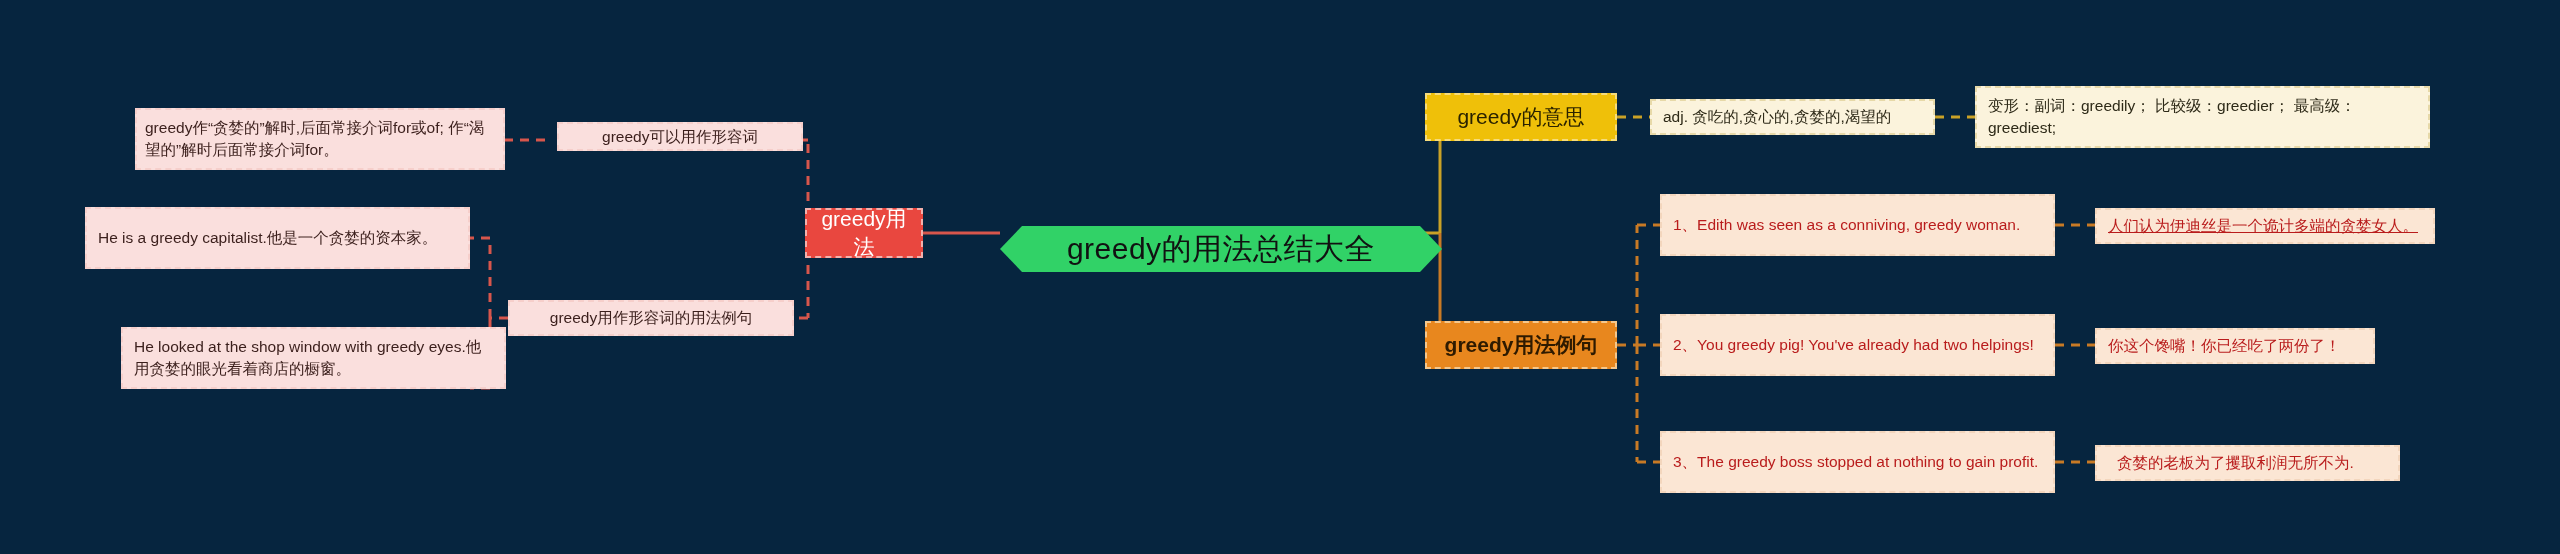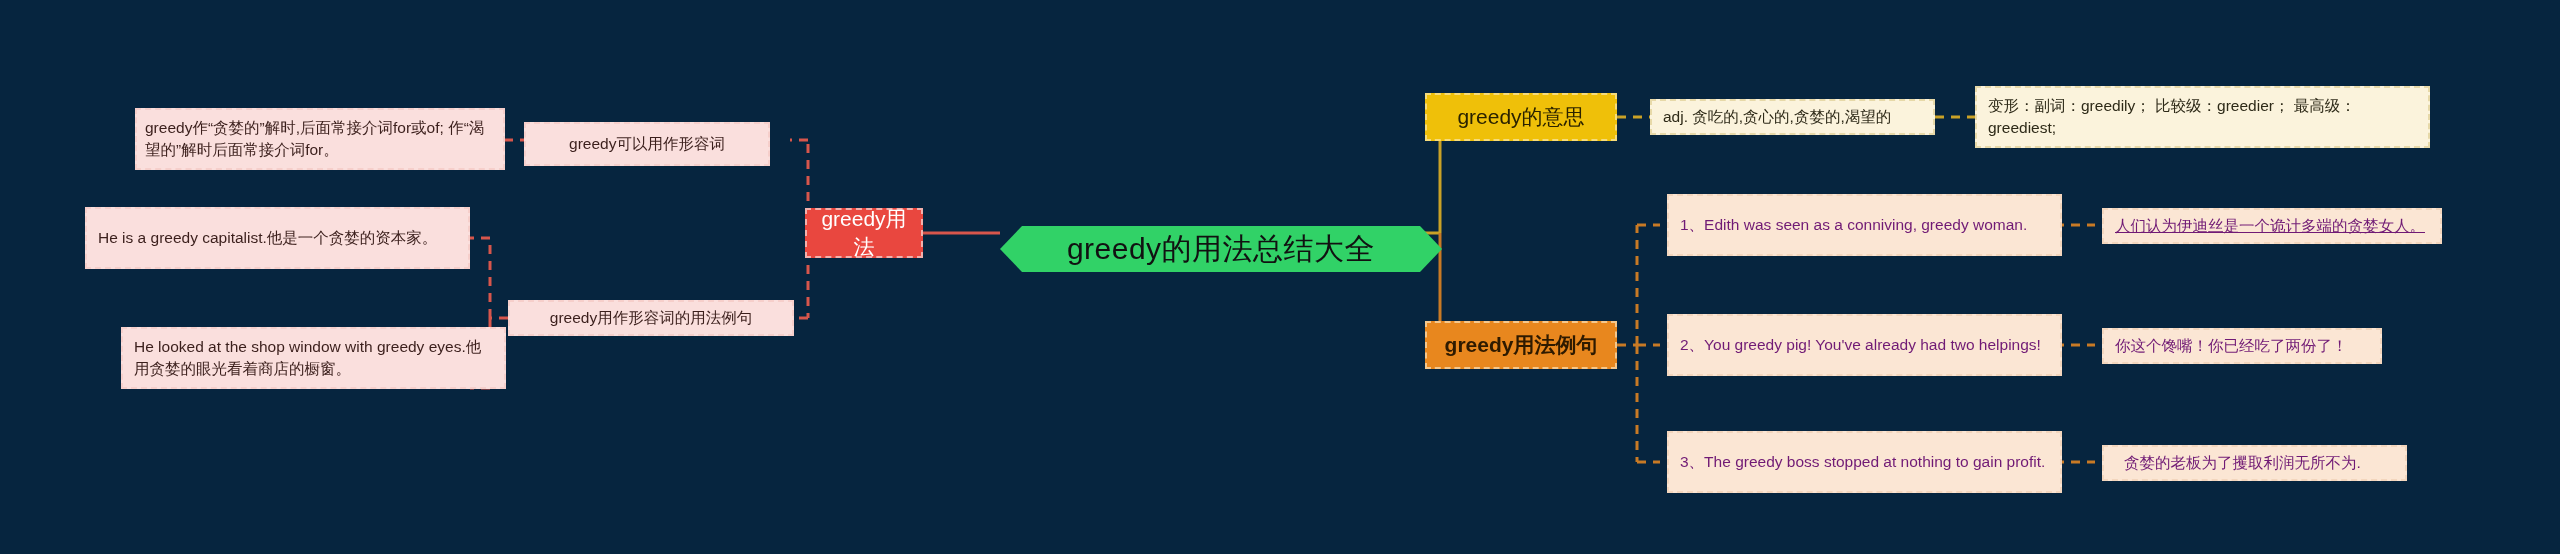--- a/index.html
+++ b/index.html
@@ -93,23 +93,22 @@
     color: #3b1f1c;
     border: 2px dashed #f6cfcb;
   }
   .leaf.cream {
     background: #fbf3dc;
     color: #2e2a18;
     border: 2px dashed #e7d9a8;
   }
   .leaf.peach {
     background: #fbe6d4;
-    color: #701a75;
+    color: #b91c1c;
     border: 2px dashed #f3d6bd;
-    margin-left: 7px;
   }
   .leaf.center-line {
     display: flex;
     align-items: center;
   }
 </style>
 </head>
 <body>
 
 <div id="canvas">
@@ -154,21 +153,21 @@
   </svg>
 
   <div class="root-shape" style="left:1000px; top:203px; width:390px; height:46px;margin-top:23px;">
     <span class="txt" style="text-align:center;">greedy的用法总结大全</span>
   </div>
 
   <div class="node l1 usage" style="left:805px; top:208px; width:118px; height:50px;">
     <span class="txt">greedy用法</span>
   </div>
 
-  <div class="node leaf pink center-line" style="left:524px; top:122px; width:246px; height:44px;">
+  <div class="node leaf pink center-line" style="left:557px; top:122px; width:246px; height:29px;">
     <span class="txt" style="text-align:center;">greedy可以用作形容词</span>
   </div>
 
   <div class="node leaf pink" style="left:135px; top:108px; width:370px; height:62px;padding-left:8px;">
     <span class="txt">greedy作“贪婪的”解时,后面常接介词for或of; 作“渴望的”解时后面常接介词for。</span>
   </div>
 
   <div class="node leaf pink" style="left:85px; top:207px; width:385px; height:62px;">
     <span class="txt">He is a greedy capitalist.他是一个贪婪的资本家。</span>
   </div>

